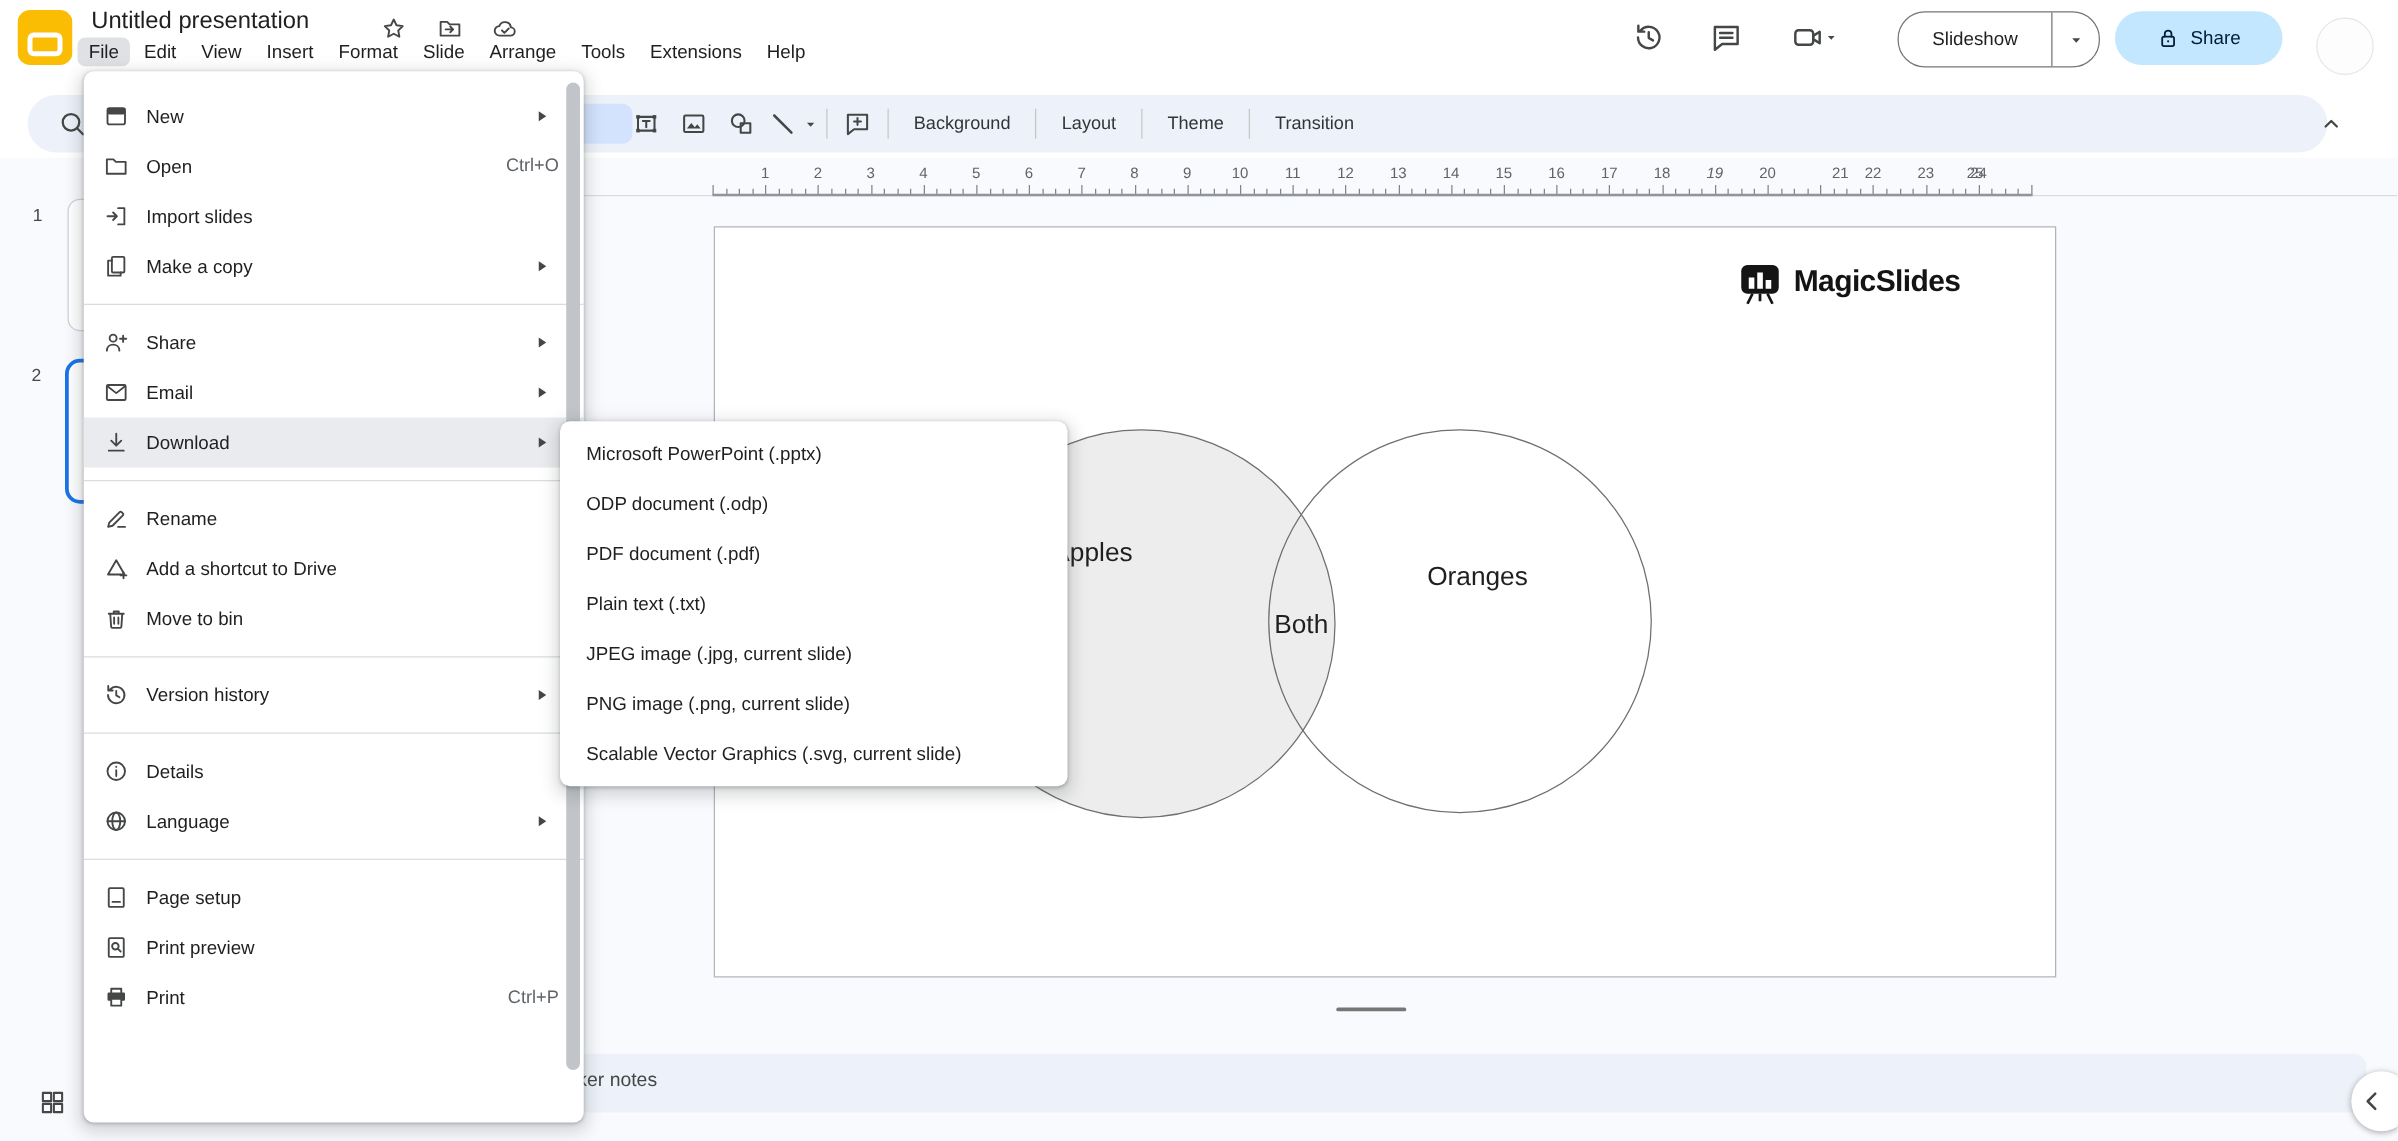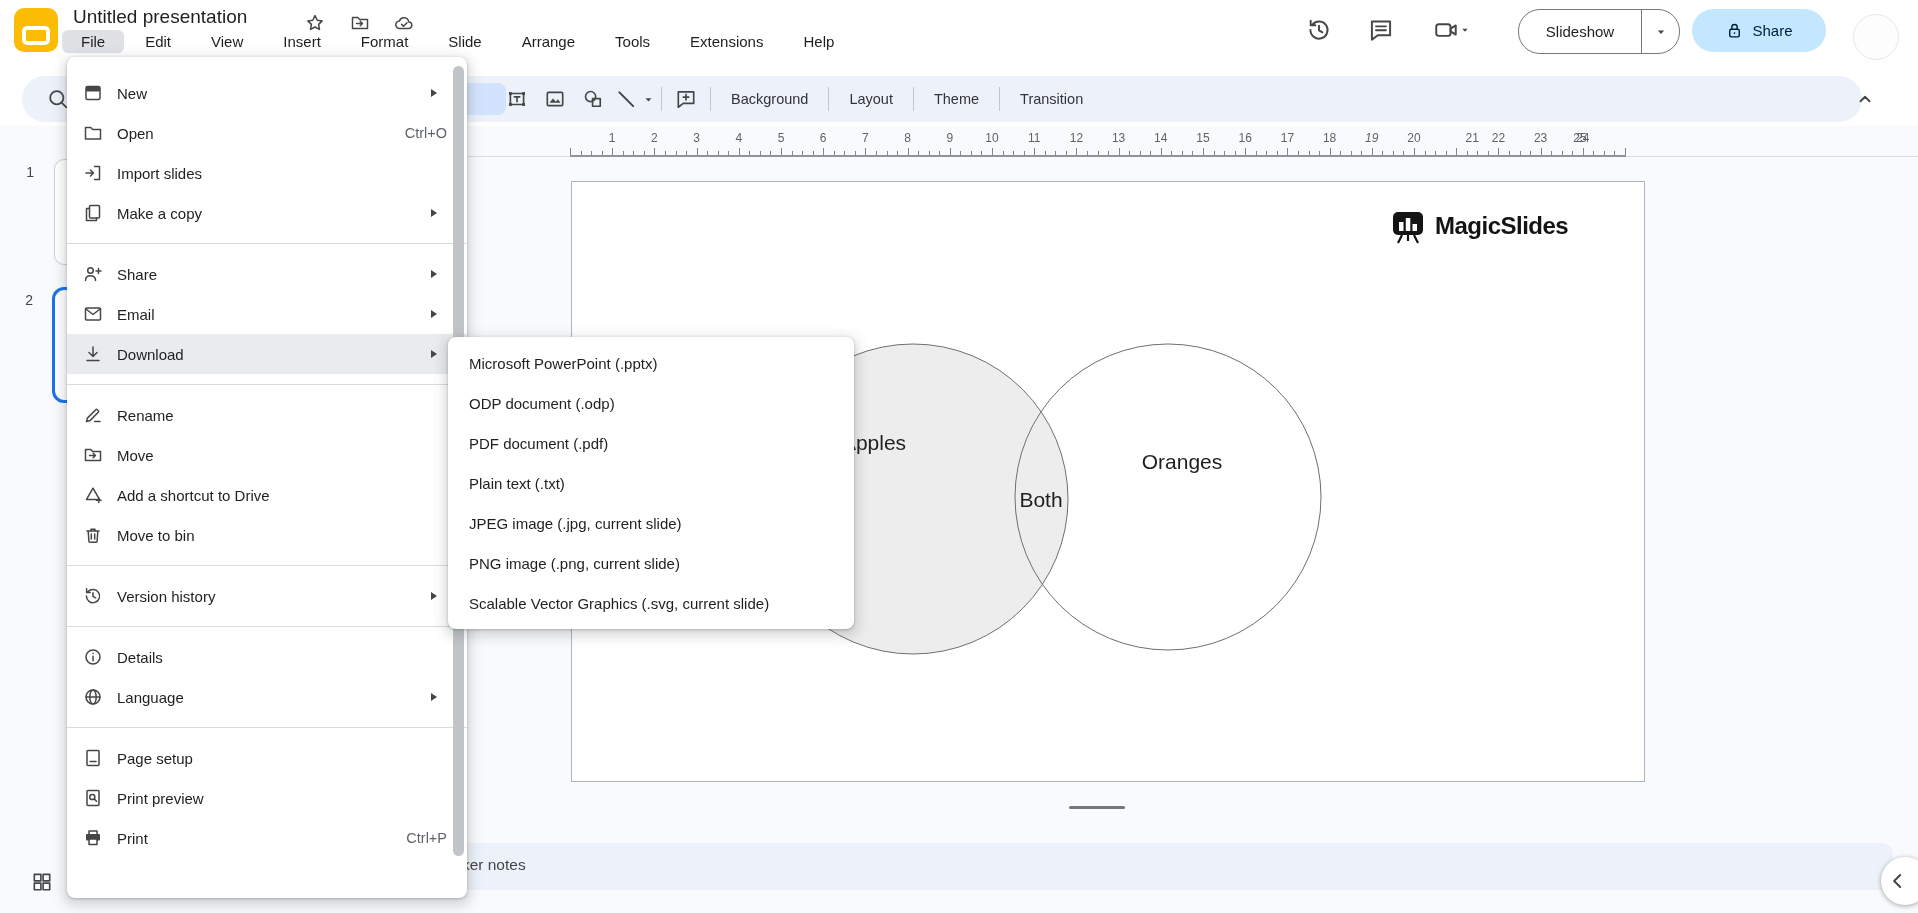--- a/index.html
+++ b/index.html
@@ -6,21 +6,21 @@
   body{width:1918px;height:913px;overflow:hidden;position:relative;background:#fff;
        font-family:"Liberation Sans","DejaVu Sans",sans-serif;color:#1f1f1f;}
   .abs{position:absolute;}
   svg.ic{stroke:#444746;fill:none;stroke-width:1.5;stroke-linecap:round;stroke-linejoin:round;}
   
   #topbar{left:0;top:0;width:1918px;height:126px;background:#fff;z-index:5;}
   #logo{left:14px;top:8px;width:44px;height:44px;}
   #doc-title{left:73px;top:6px;font-size:19px;color:#1f1f1f;white-space:nowrap;}
   .doc-ic{top:13px;width:20px;height:20px;cursor:pointer;}
   #menubar{left:62px;top:30px;display:flex;gap:2px;}
-  .mb-item{font-size:15px;padding:3px 19px;border-radius:6px;cursor:pointer;}
+  .mb-item{font-size:15px;padding:3px 9px;border-radius:6px;cursor:pointer;}
   .mb-item.active{background:#dfe1e5;}
   .tb-iconbtn{width:32px;height:32px;top:14px;display:flex;align-items:center;justify-content:center;cursor:pointer;}
   #slideshow-btn{left:1518px;top:9px;width:160px;height:43px;border:1px solid #747775;border-radius:22px;display:flex;align-items:center;background:#fff;cursor:pointer;}
   #slideshow-btn .main{flex:1;text-align:center;font-size:15px;color:#1f1f1f;}
   #slideshow-btn .divider{width:1px;height:43px;background:#747775;}
   #slideshow-btn .caret{width:37px;display:flex;align-items:center;justify-content:center;}
   #share-btn{left:1692px;top:9px;width:134px;height:43px;background:#c2e7ff;border-radius:22px;display:flex;align-items:center;justify-content:center;gap:8px;cursor:pointer;color:#001d35;font-size:15px;font-weight:500;}
   #avatar{left:1853px;top:14px;width:44px;height:44px;border-radius:50%;background:#fdfdfd;border:1px solid #e7e7e7;}
   
   #canvas-bg{left:0;top:126px;width:1918px;height:787px;background:#f8fafd;z-index:0;}
@@ -551,26 +551,20 @@
       </div>
       <div class="fm-sep"></div>
       <div class="fm-row">
         <svg class="fm-ic ic">
           <use href="#ic-rename"></use>
         </svg>
         <span class="fm-label">Rename</span>
       </div>
       <div class="fm-row">
         <svg class="fm-ic ic">
-          <use href="#ic-move"></use>
-        </svg>
-        <span class="fm-label">Move</span>
-      </div>
-      <div class="fm-row">
-        <svg class="fm-ic ic">
           <use href="#ic-drive-add"></use>
         </svg>
         <span class="fm-label">Add a shortcut to Drive</span>
       </div>
       <div class="fm-row">
         <svg class="fm-ic ic">
           <use href="#ic-trash"></use>
         </svg>
         <span class="fm-label">Move to bin</span>
       </div>

